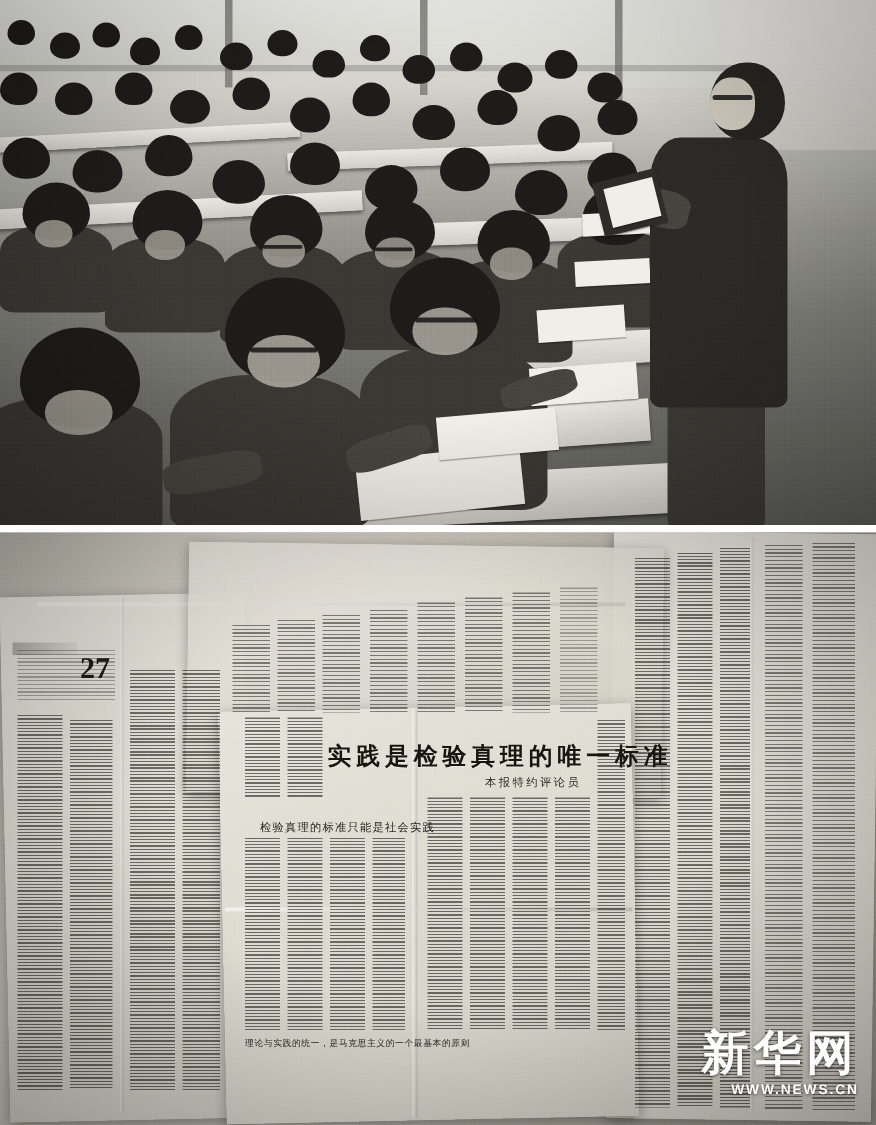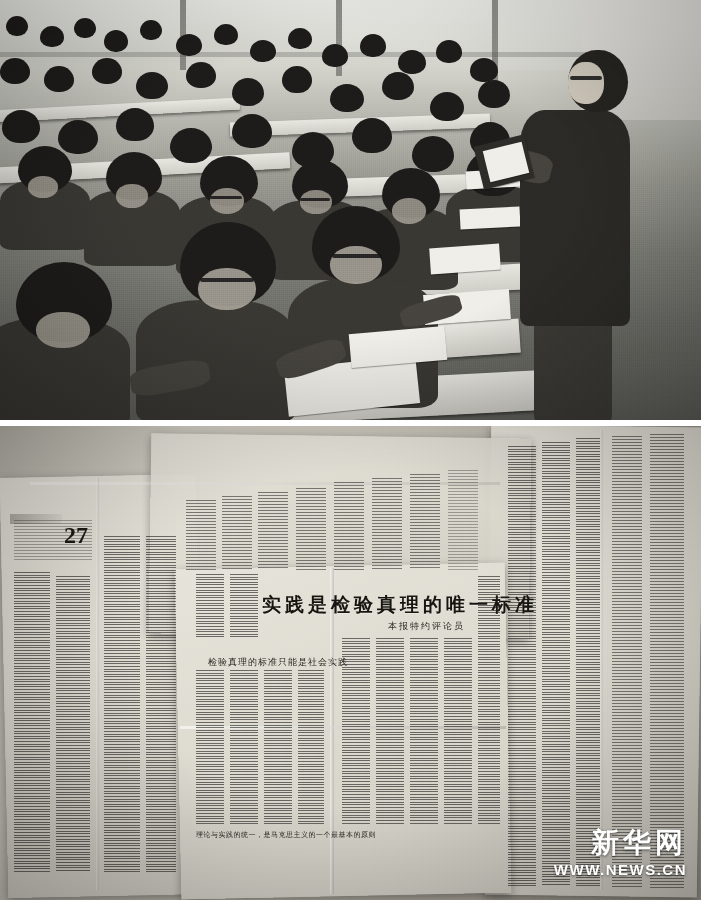--- a/index.html
+++ b/index.html
@@ -225,31 +225,31 @@
     position: absolute;
     right: 14px;
     bottom: 22px;
     text-align: right;
     user-select: none;
   }
   .wm-main {
     color: #ffffff;
     font-family: "Liberation Serif", serif;
     font-weight: bold;
-    font-size: 28px;
+    font-size: 38px;
     letter-spacing: 4px;
     line-height: 1;
     text-shadow: 0 1px 3px rgba(0,0,0,.55);
   }
   .wm-sub {
     margin-top: 4px;
     color: #ffffff;
     font-family: "Liberation Sans", sans-serif;
     font-weight: bold;
-    font-size: 15px;
+    font-size: 11px;
     letter-spacing: 1.5px;
     text-shadow: 0 1px 3px rgba(0,0,0,.55);
   }
 </style>
 </head>
 <body>
 
 <div class="page">
 
   <div class="photo photo-top">

